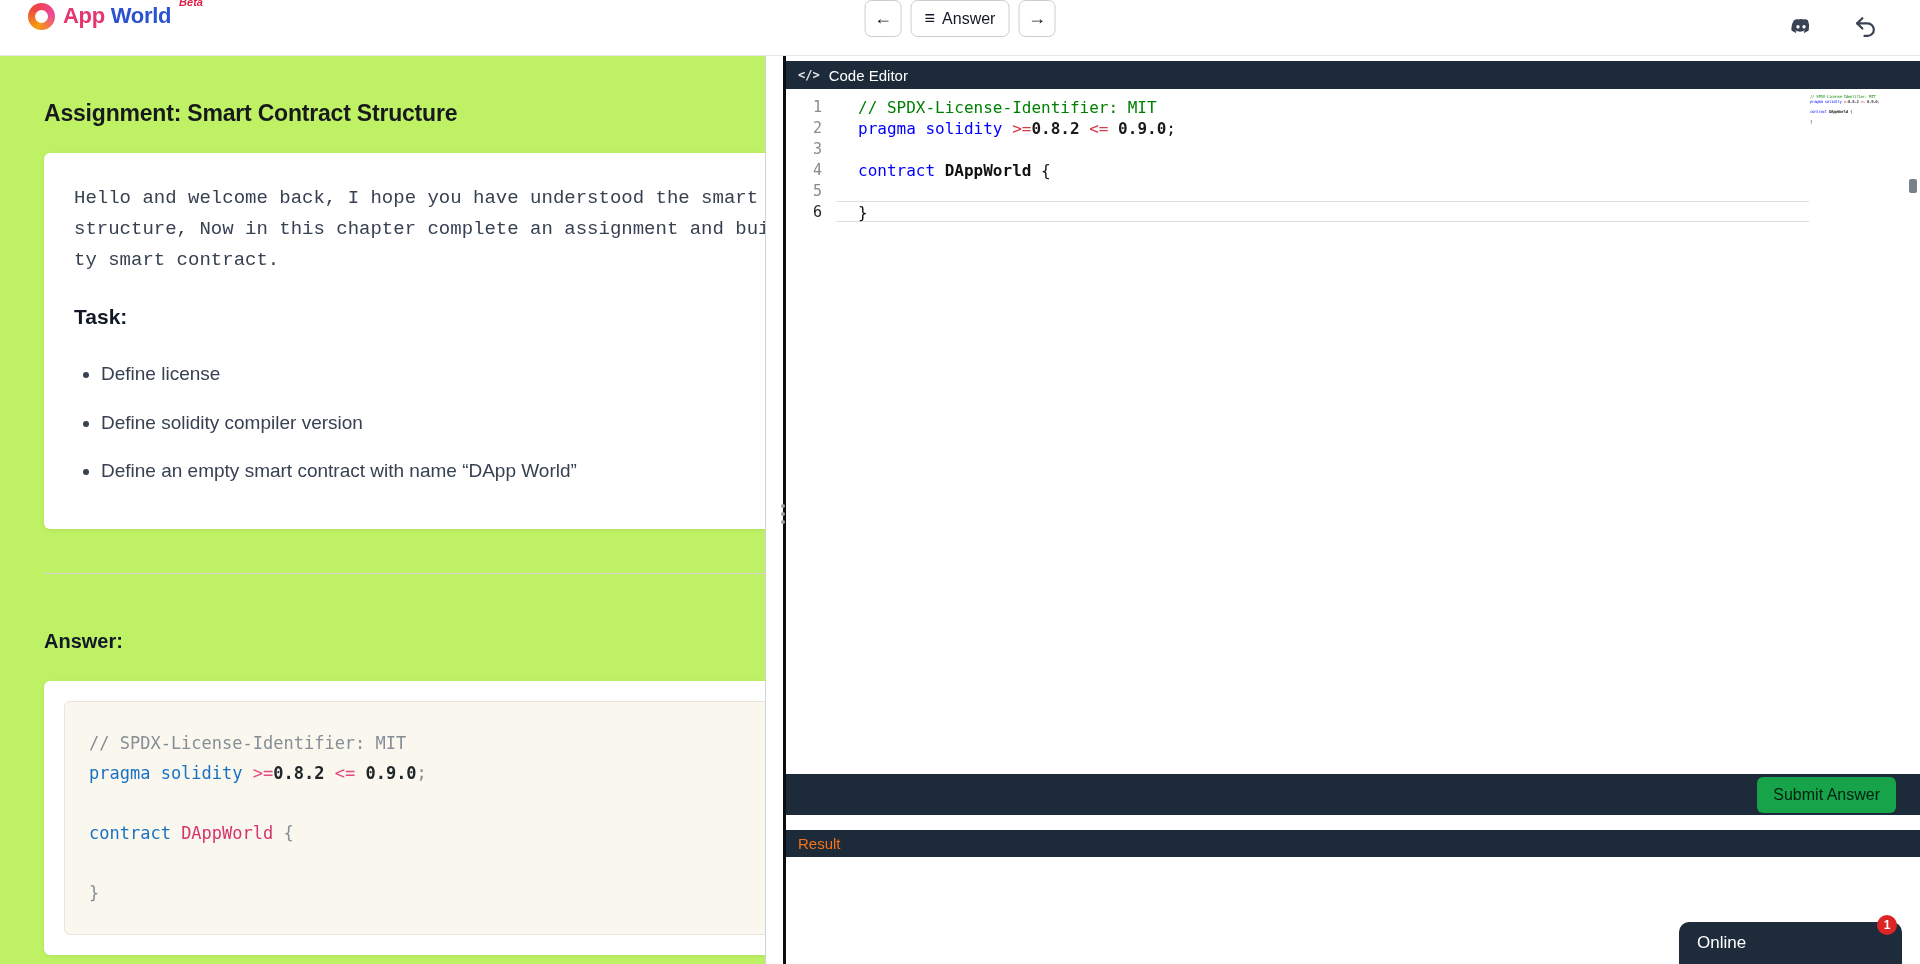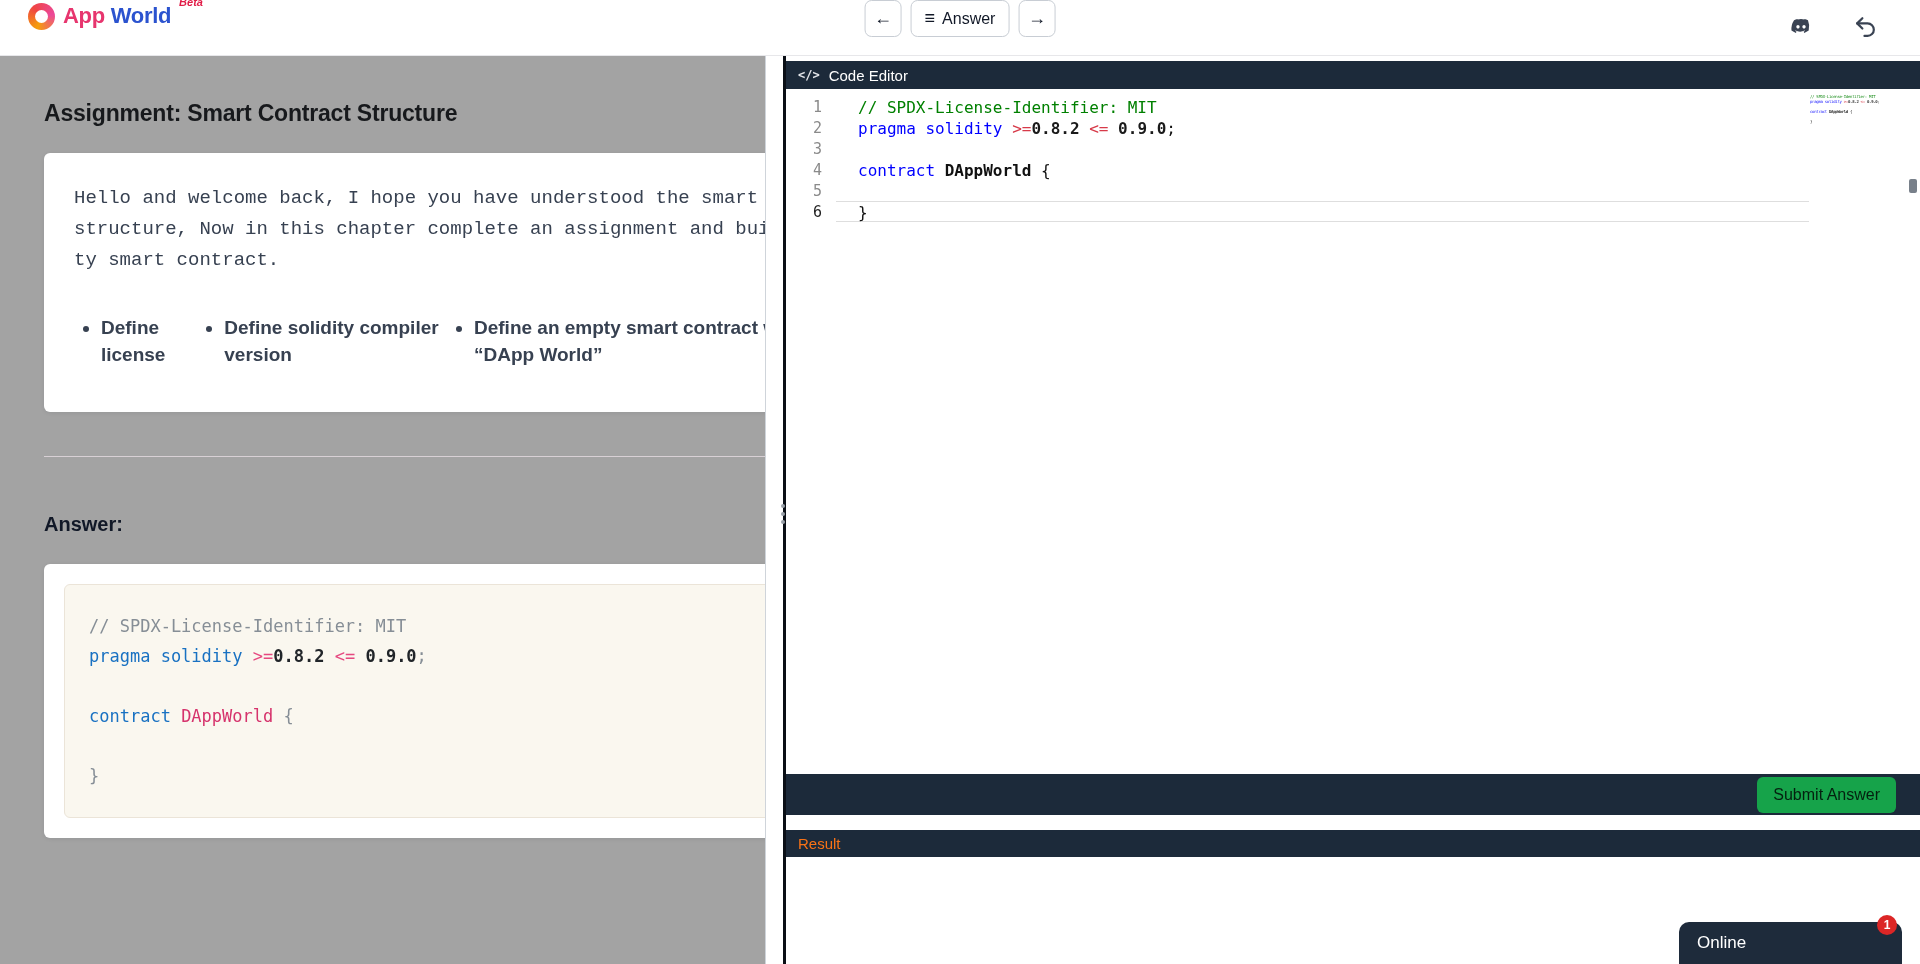--- a/index.html
+++ b/index.html
@@ -20,27 +20,27 @@
   .nav-btn.square { width: 37px; }
   .nav-btn.topics { padding: 0 13px; gap: 7px; font-size: 16px; font-weight: 500; }
   .topics .menu-glyph { font-size: 18px; }
   .nav-right { margin-left: auto; display: flex; align-items: center; gap: 38px; padding-right: 14px; }
   .icon-btn { background: none; border: none; cursor: pointer; display: flex; align-items: center; }
 
   
   .main { display: flex; height: 908px; position: relative; }
 
   
-  .left-panel { width: 765px; background: #a3a3a3; padding: 44px 0 16px 44px; overflow: hidden; }
+  .left-panel { width: 765px; background: #bef264; padding: 44px 0 16px 44px; overflow: hidden; }
   .page-title { font-size: 23px; font-weight: 800; color: #17191c; letter-spacing: -0.2px; }
   .card { width: 869px; background: #fff; border-radius: 6px; box-shadow: 0 1px 4px rgba(15,23,42,.08); }
   .card.assignment { margin-top: 26px; padding: 30px 30px 44px 30px; }
   .intro-text { font-size: 19px; line-height: 1.62; color: #374151; word-break: break-all; font-family: Liberation Mono, monospace; }
   .task-heading { margin-top: 30px; font-size: 21px; font-weight: 700; color: #111827; }
-  .task-list { margin-top: 40px; padding-left: 27px; display: flex; flex-direction: row; gap: 22px; font-weight: bold; }
+  .task-list { margin-top: 32px; padding-left: 27px; display: flex; flex-direction: column; gap: 22px; }
   .task-list li { font-size: 19px; color: #374151; line-height: 1.4; }
   .divider { border: none; border-top: 1px solid #d8d0d5; width: 869px; margin-top: 44px; }
   .answer-heading { margin-top: 56px; font-size: 20px; font-weight: 700; color: #111827; }
   .card.answer { margin-top: 28px; padding: 20px; }
   .answer-codeblock { background: #faf7ef; border: 1px solid #ebe4d8; border-radius: 6px; padding: 26px 24px; font-family: "DejaVu Sans Mono", monospace; font-size: 17px; }
   .al { min-height: 30px; line-height: 30px; white-space: pre; }
 
   
   .ans .tok-c { color: #868e96; }
   .ans .tok-k { color: #1971c2; }
@@ -131,20 +131,21 @@
   </div>
 </header>
 
 <div class="main">
 
   <section class="left-panel">
     <h1 class="page-title">Assignment: Smart Contract Structure</h1>
 
     <div class="card assignment">
       <p class="intro-text">Hello and welcome back, I hope you have understood the smart contract structure, Now in this chapter complete an assignment and build an empty smart contract.</p>
+      <h2 class="task-heading">Task:</h2>
       <ul class="task-list">
         <li>Define license</li>
         <li>Define solidity compiler version</li>
         <li>Define an empty smart contract with name “DApp World”</li>
       </ul>
     </div>
 
     <hr class="divider">
 
     <h2 class="answer-heading">Answer:</h2>

